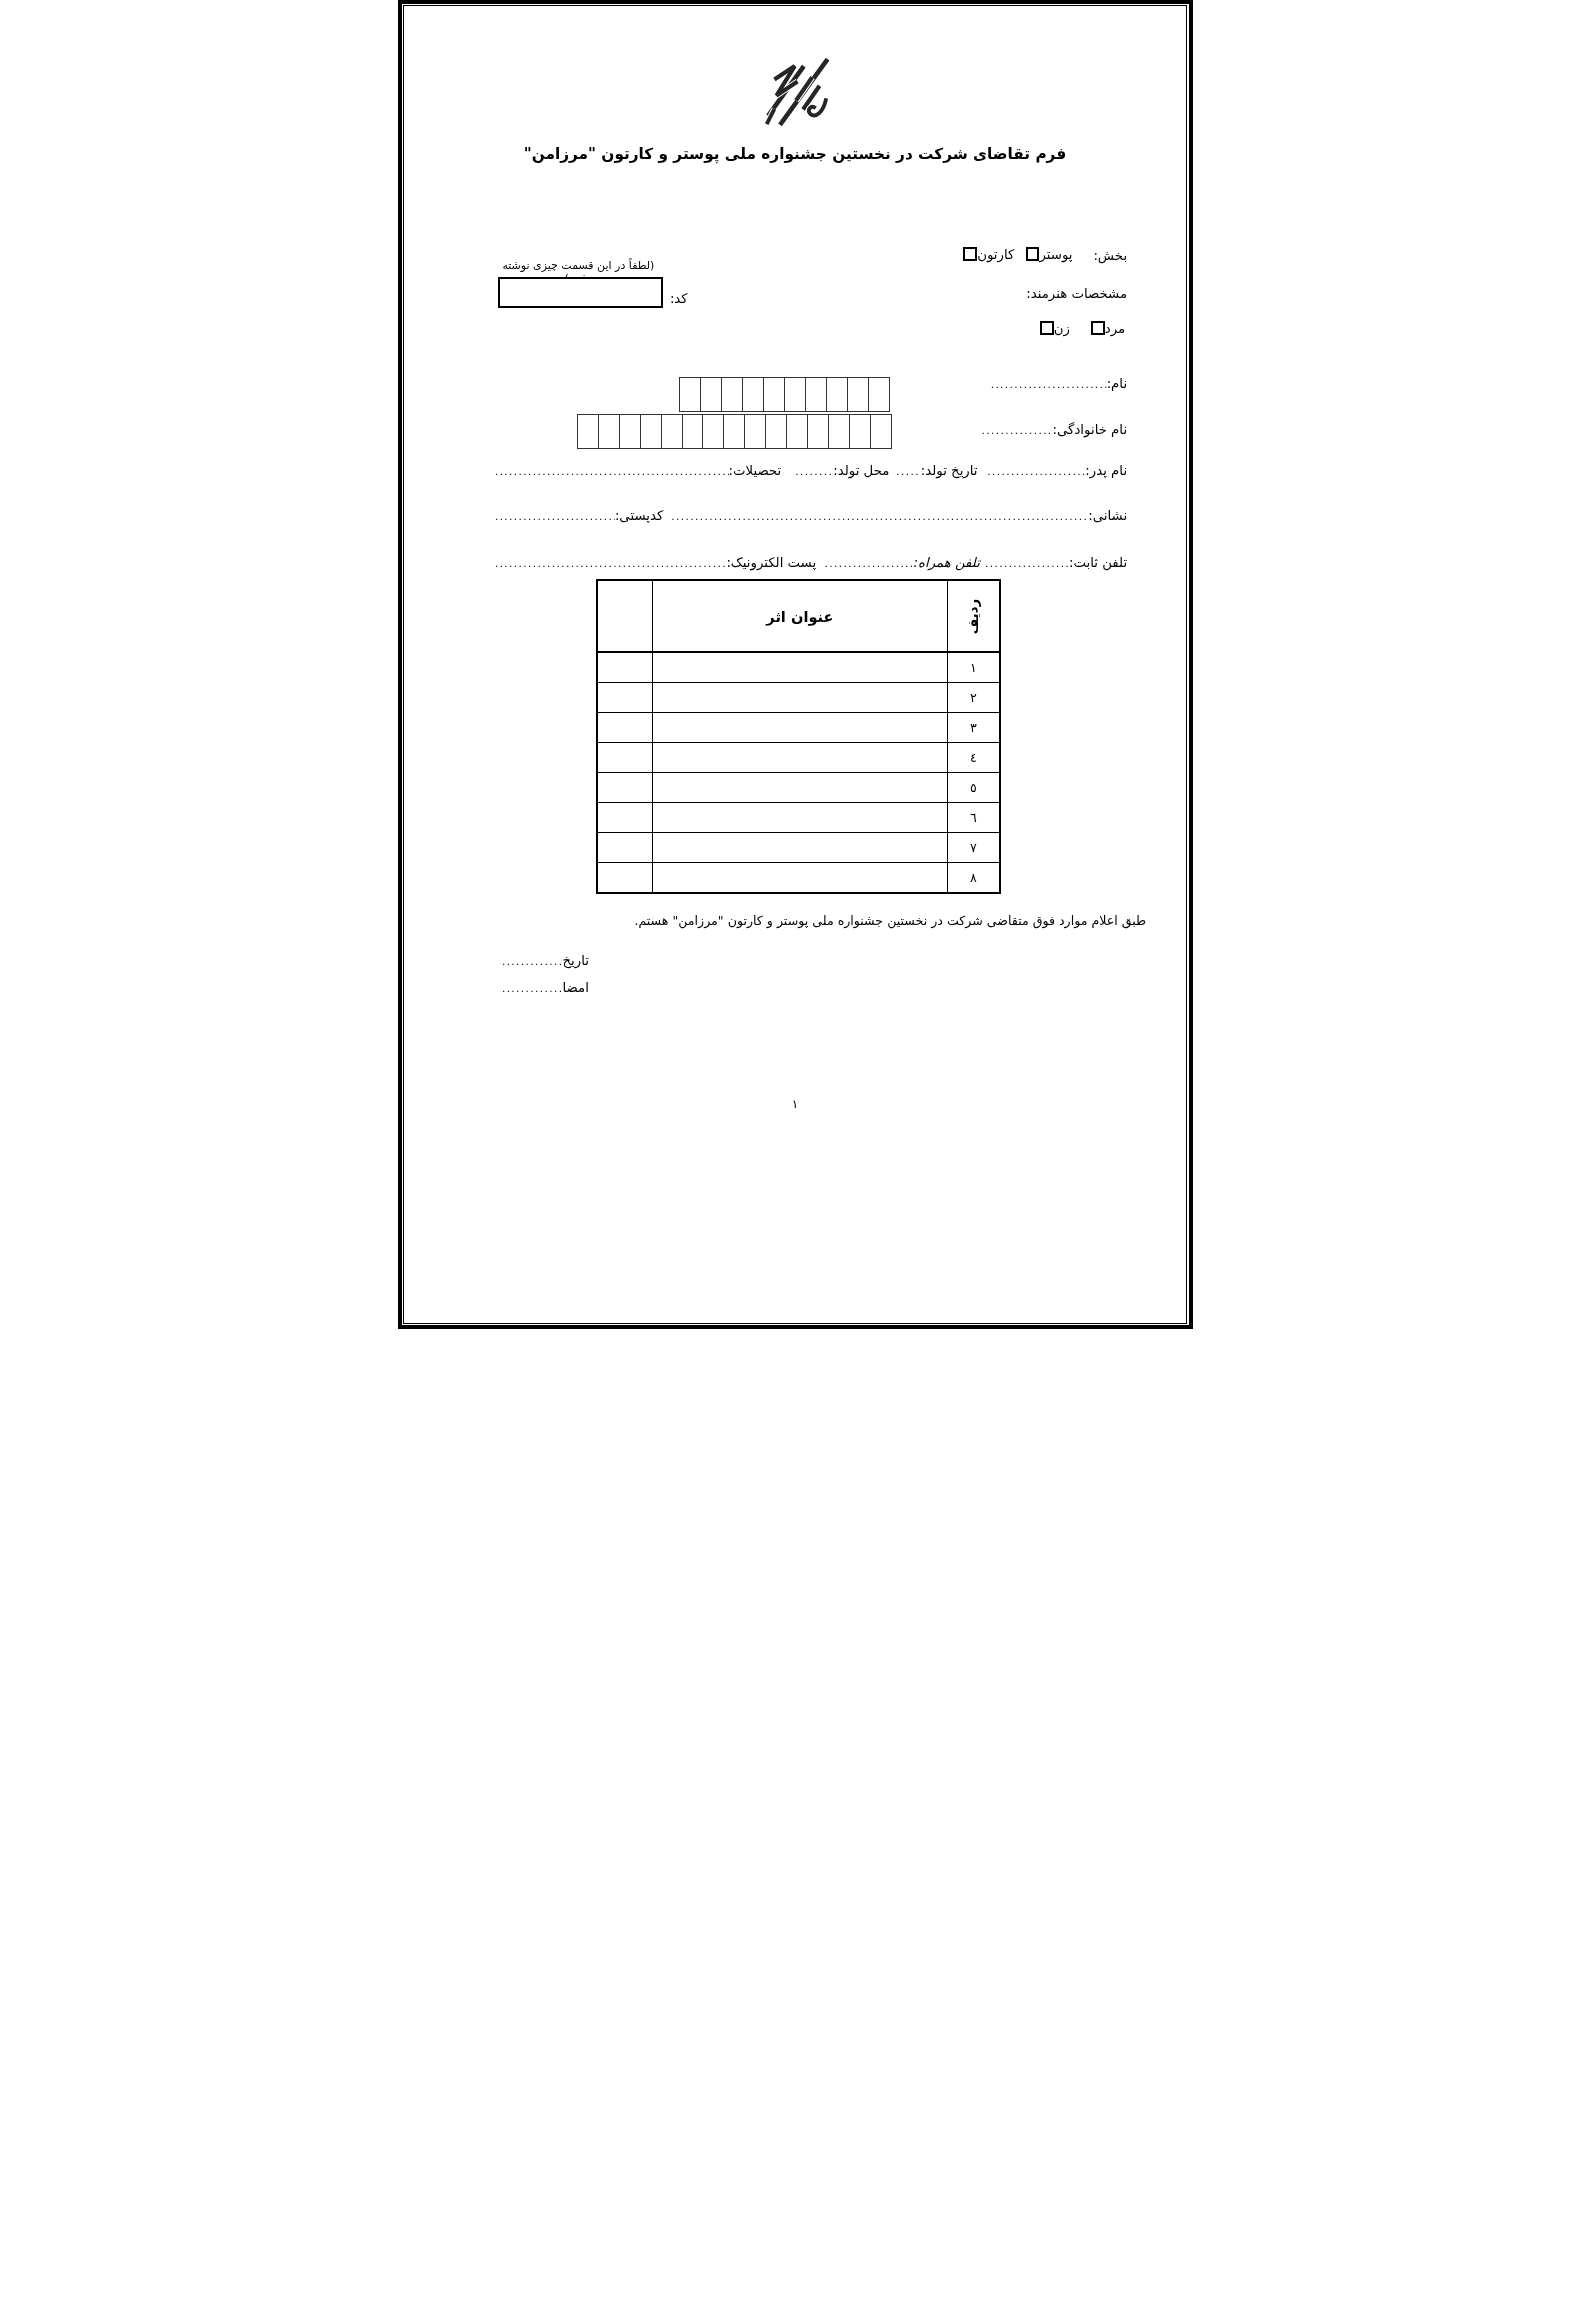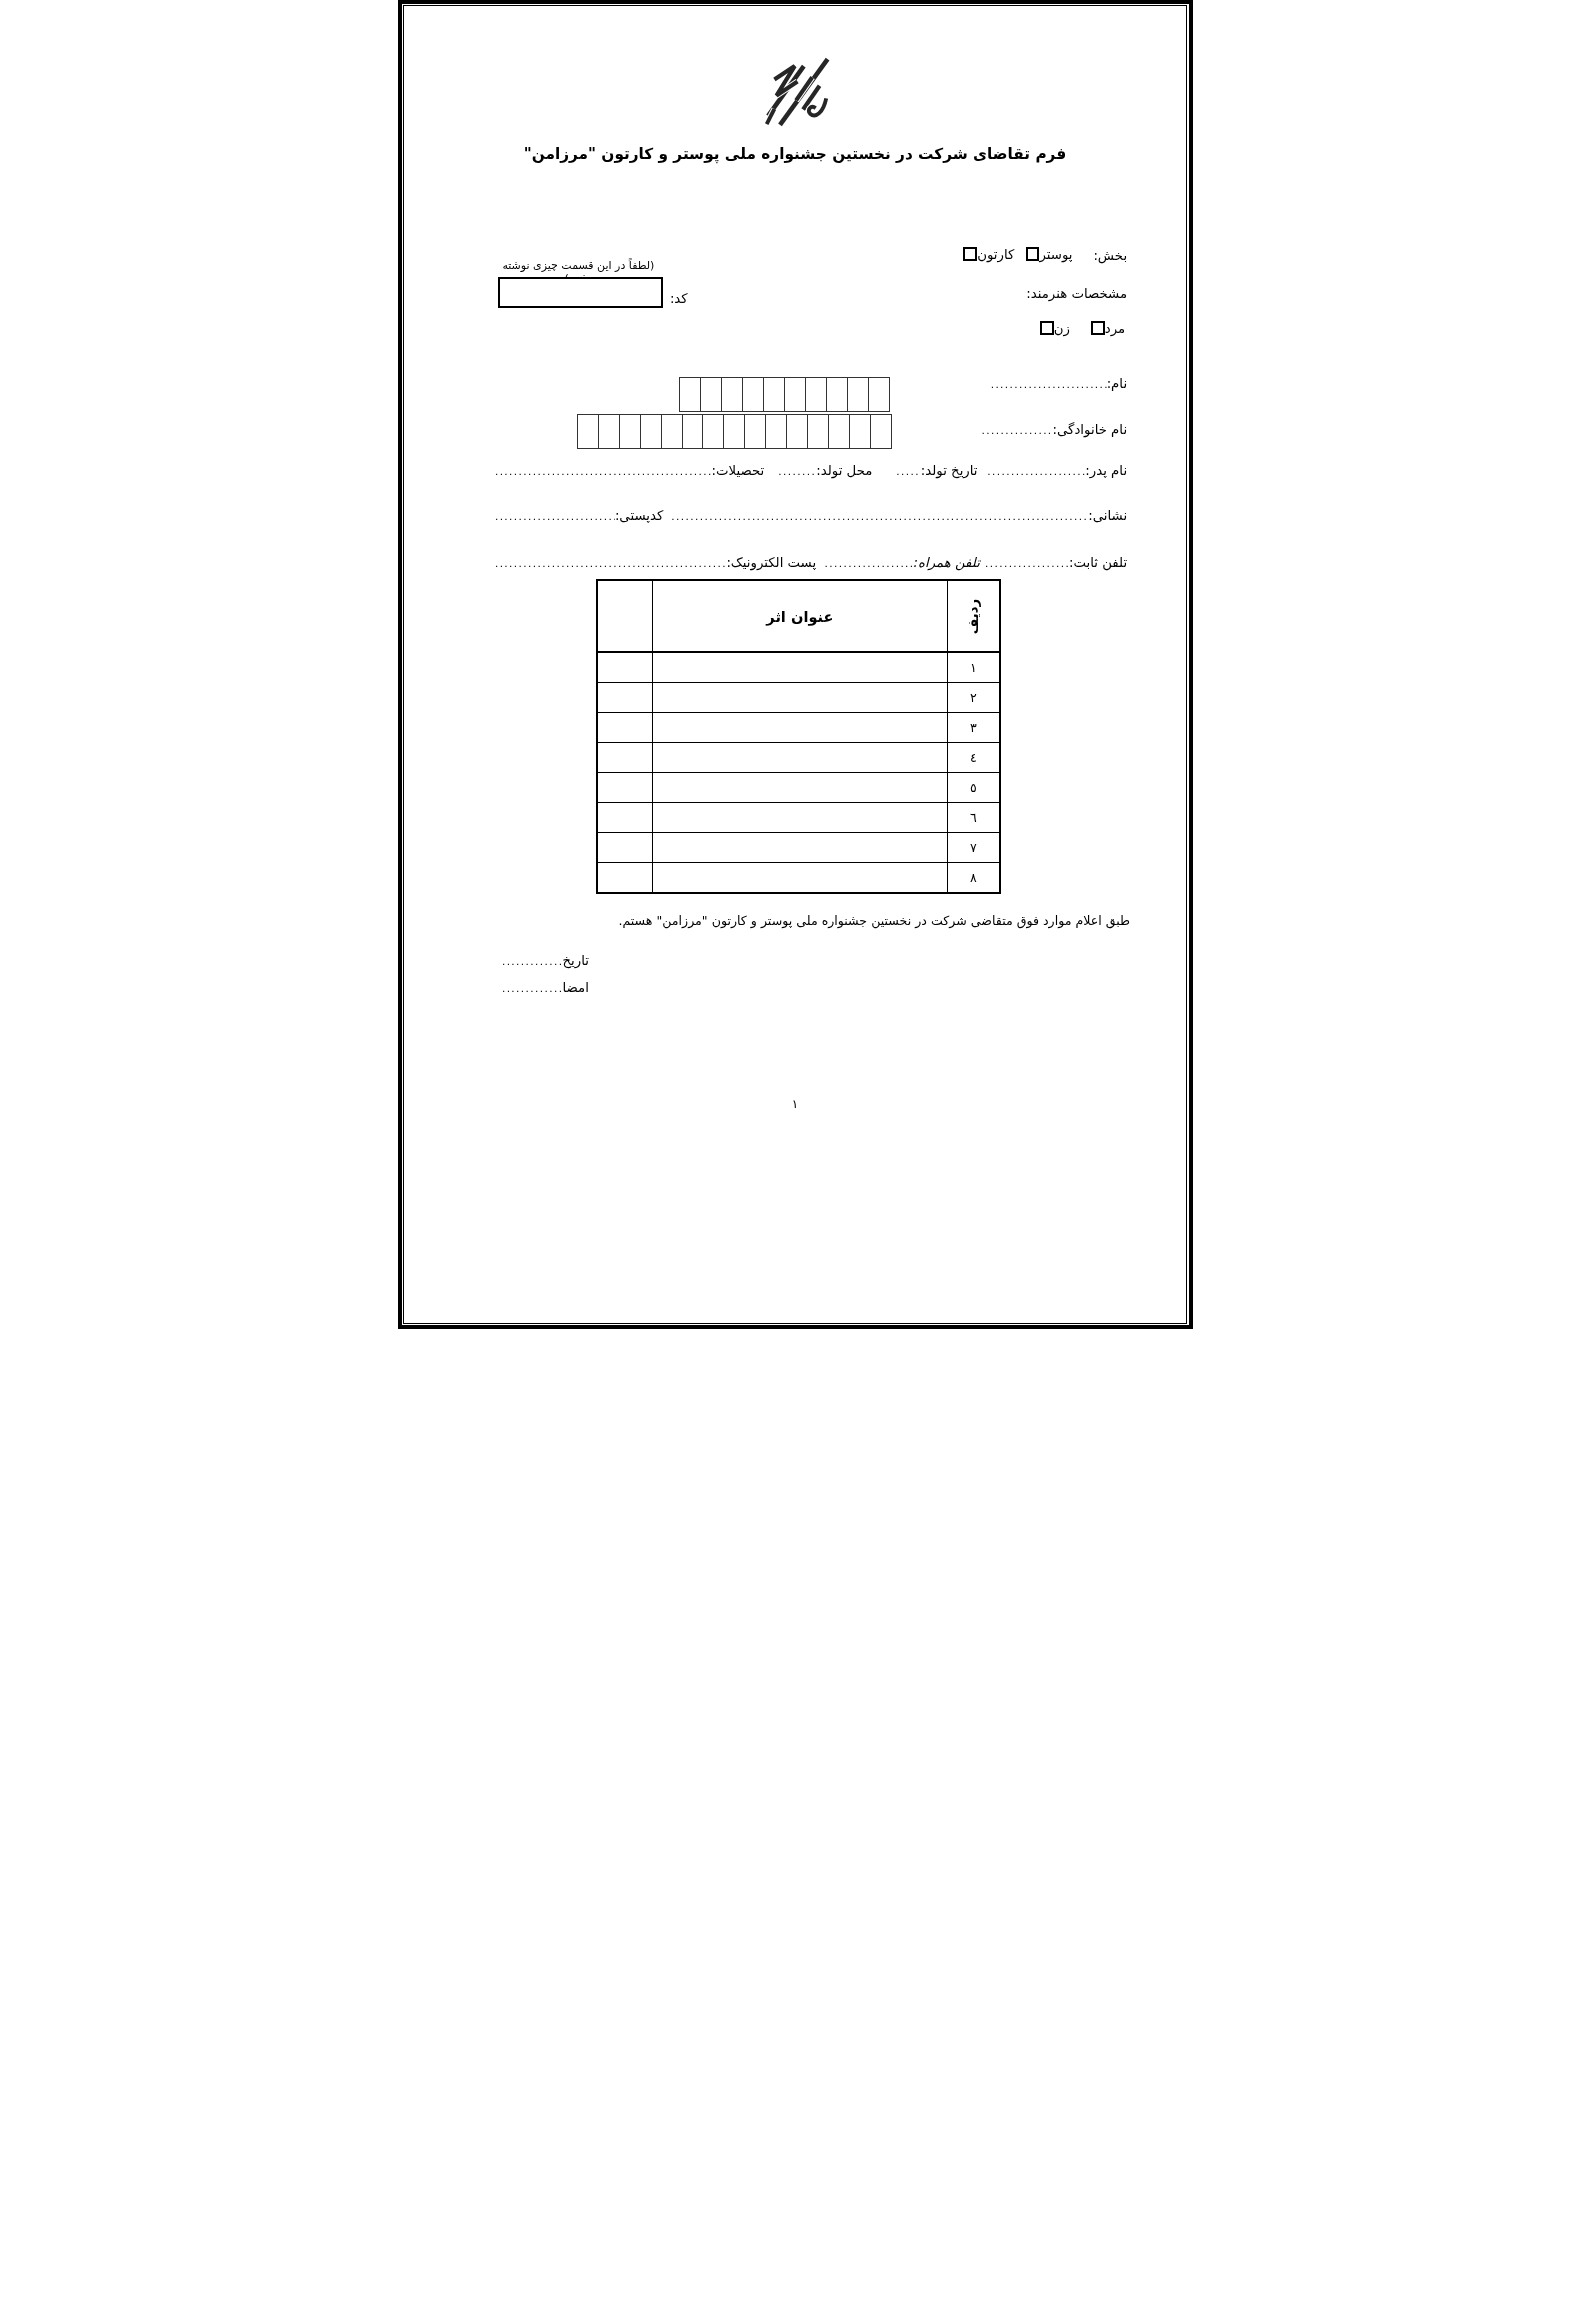--- a/index.html
+++ b/index.html
@@ -122,21 +122,21 @@
           <div class="cell"></div>
           <div class="cell"></div>
           <div class="cell"></div>
         </div>
 
       <div class="abs line lbl" style="top:457px;right:59px;left:91px;">
         <span>نام پدر:</span>
         <span class="dots" style="width:98px;">........................................................................................................................................................................</span>
         <span style="margin-right:9.8px;">تاریخ تولد:</span>
         <span class="dots" style="width:24.4px;">........................................................................................................................................................................</span>
-        <span style="margin-right:24px;">محل تولد:</span>
+        <span style="margin-right:7px;">محل تولد:</span>
         <span class="dots" style="width:38px;">........................................................................................................................................................................</span>
         <span style="margin-right:14px;">تحصیلات:</span>
         <span class="dots grow">........................................................................................................................................................................</span>
       </div>
 
       <div class="abs line lbl" style="top:502px;right:59px;left:91px;">
         <span>نشانی:</span>
         <span class="dots grow">........................................................................................................................................................................</span>
         <span style="margin-right:8px;">کدپستی:</span>
         <span class="dots" style="width:120px;">........................................................................................................................................................................</span>
@@ -196,21 +196,21 @@
               <td class="c-extra"></td>
             </tr>
             <tr>
               <td class="c-num">٨</td>
               <td class="c-title"></td>
               <td class="c-extra"></td>
             </tr>
           </tbody>
       </table>
 
-      <div class="abs statement" style="top:907px;right:56px;">طبق اعلام موارد فوق متقاضی شرکت در نخستین جشنواره ملی پوستر و کارتون "مرزامن"  هستم.</div>
+      <div class="abs statement" style="top:907px;right:40px;">طبق اعلام موارد فوق متقاضی شرکت در نخستین جشنواره ملی پوستر و کارتون "مرزامن"  هستم.</div>
 
       <div class="abs signline lbl" style="top:947px;left:98px;width:87px;">
         <span>تاریخ</span>
         <span class="dots grow">........................................................................................................................................................................</span>
       </div>
       <div class="abs signline lbl" style="top:974px;left:98px;width:87px;">
         <span>امضا</span>
         <span class="dots grow">........................................................................................................................................................................</span>
       </div>
 

